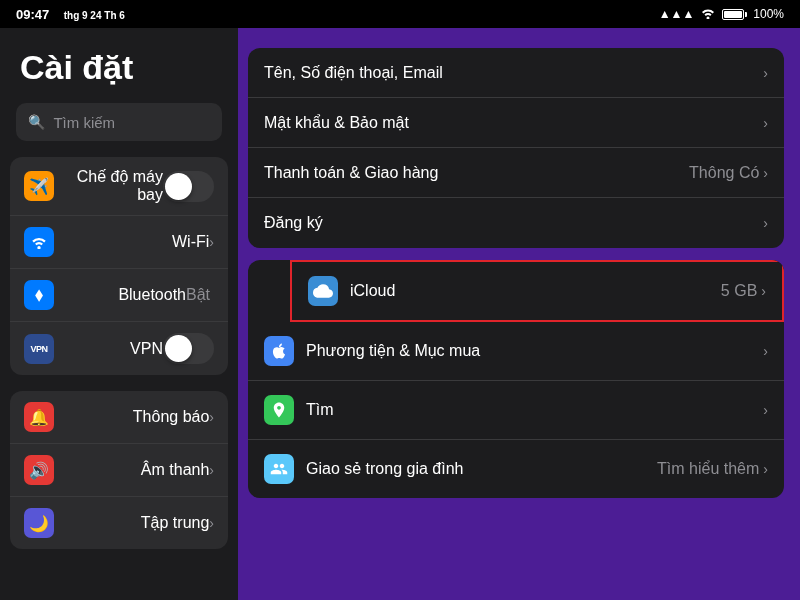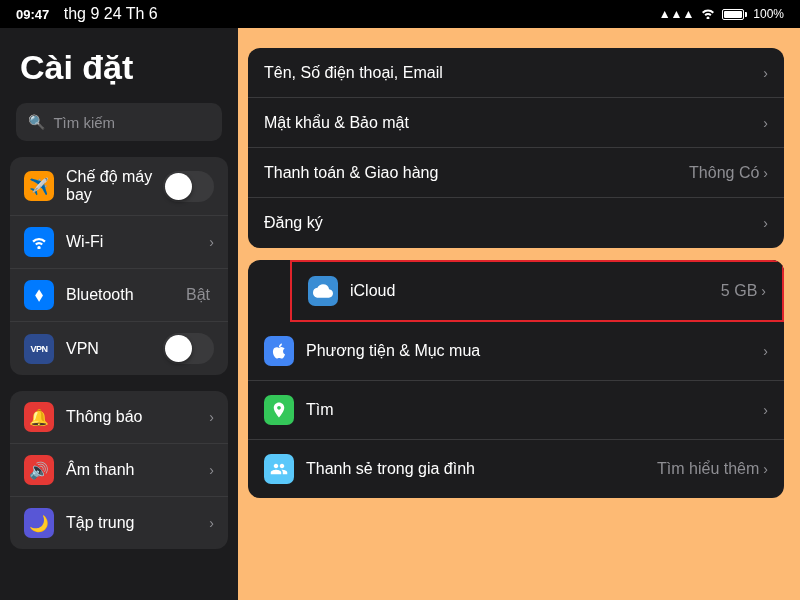--- a/index.html
+++ b/index.html
@@ -90,20 +90,21 @@
       justify-content: center;
       margin-right: 12px;
       flex-shrink: 0;
       font-size: 16px;
     }
 
     .row-label {
       flex: 1;
       font-size: 16px;
       color: #fff;
+      text-align: right;
     }
 
     .row-value {
       font-size: 16px;
       color: #8e8e93;
       margin-right: 4px;
     }
 
     .toggle {
       width: 51px;
@@ -121,21 +122,21 @@
       border-radius: 50%;
       background: #fff;
       top: 2px;
       left: 2px;
       box-shadow: 0 2px 4px rgba(0,0,0,0.4);
     }
 
     
     .right-panel {
       flex: 1;
-      background: #fdba74;
+      background: #4c1d95;
       padding: 10px 0;
       display: flex;
       flex-direction: column;
       justify-content: flex-start;
     }
 
     .right-group {
       background: #1c1c1e;
       border-radius: 12px;
       margin: 10px 16px 0 10px;
@@ -217,21 +218,21 @@
       border-radius: 0 1px 1px 0;
     }
   </style>
 </head>
 <body>
 
 <div class="status-bar">
   <div class="status-left">
     <span>09:47</span>
     &nbsp;&nbsp;
-    <span style="font-weight:400; font-size:16px;">thg 9 24 Th 6</span>
+    <span style="font-weight:700; font-size:10px;">thg 9 24 Th 6</span>
   </div>
   <div class="status-right">
     <span style="font-size:12px;">▲▲▲</span>
     <span>
       <svg width="16" height="12" viewBox="0 0 16 12" fill="white">
         <path d="M8 9.5a1.5 1.5 0 1 1 0 3 1.5 1.5 0 0 1 0-3zm0-3.5a5 5 0 0 1 3.54 1.46l-1.42 1.42A3 3 0 0 0 8 8a3 3 0 0 0-2.12.88L4.46 7.46A5 5 0 0 1 8 6zm0-3.5a8.5 8.5 0 0 1 6.01 2.49l-1.42 1.42A6.5 6.5 0 0 0 8 4.5a6.5 6.5 0 0 0-4.59 1.91L1.99 4.99A8.5 8.5 0 0 1 8 2.5z"></path>
       </svg>
     </span>
     <div class="battery-icon">
       <div class="battery-body">
@@ -367,21 +368,21 @@
         <span class="right-row-label">Tìm</span>
         <span class="chevron">›</span>
       </div>
 
       <div class="right-row">
         <div class="right-row-icon" style="background:#5ac8fa;">
           <svg width="18" height="18" viewBox="0 0 24 24" fill="white">
             <path d="M16 11c1.66 0 2.99-1.34 2.99-3S17.66 5 16 5c-1.66 0-3 1.34-3 3s1.34 3 3 3zm-8 0c1.66 0 2.99-1.34 2.99-3S9.66 5 8 5C6.34 5 5 6.34 5 8s1.34 3 3 3zm0 2c-2.33 0-7 1.17-7 3.5V19h14v-2.5c0-2.33-4.67-3.5-7-3.5zm8 0c-.29 0-.62.02-.97.05 1.16.84 1.97 1.97 1.97 3.45V19h6v-2.5c0-2.33-4.67-3.5-7-3.5z"></path>
           </svg>
         </div>
-        <span class="right-row-label">Thanh sẻ trong gia đình</span>
+        <span class="right-row-label">Giao sẻ trong gia đình</span>
         <span class="right-row-value">Tìm hiểu thêm</span>
         <span class="chevron">›</span>
       </div>
 
     </div>
 
   </div>
 
 </div>
 

